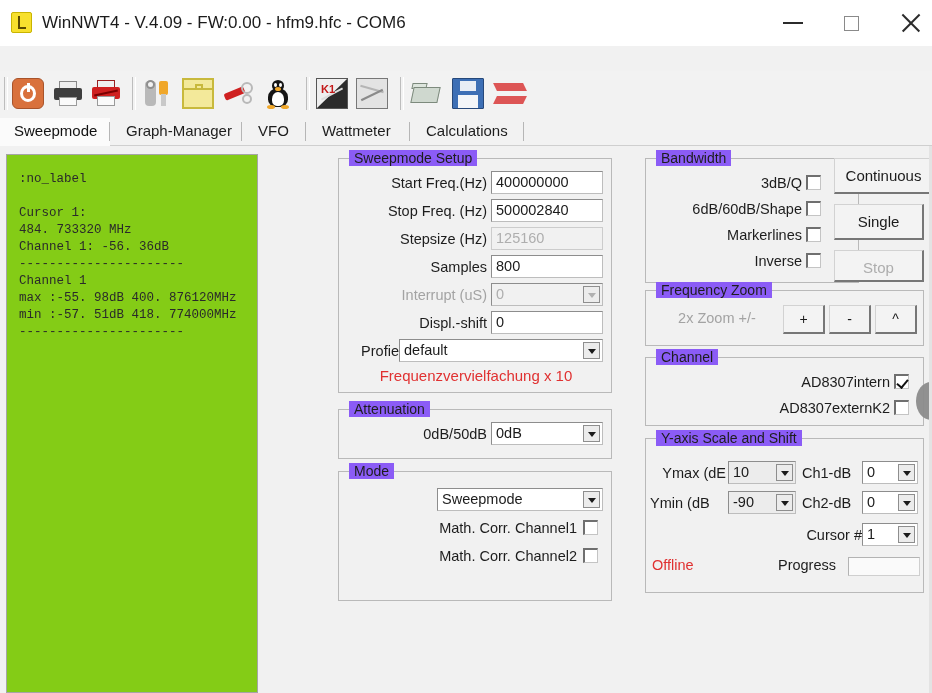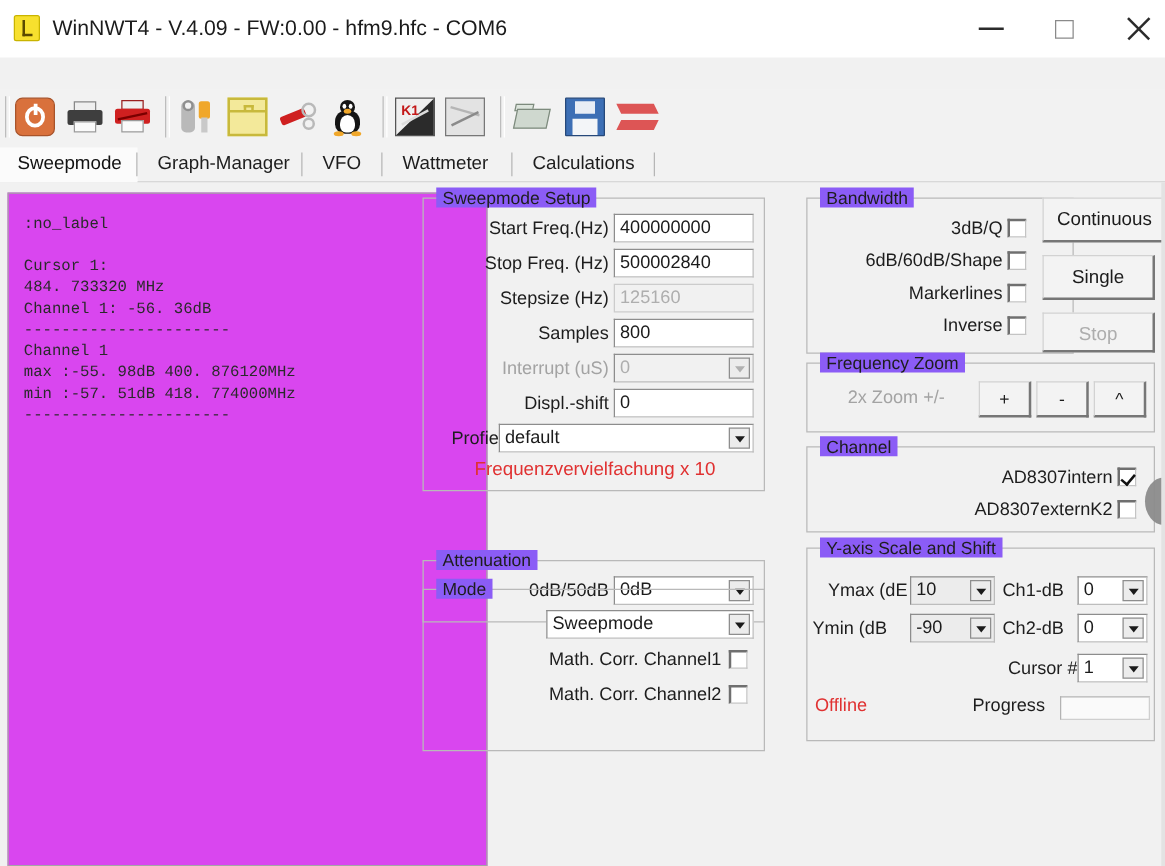--- a/index.html
+++ b/index.html
@@ -129,22 +129,22 @@
     padding:0 14px;box-sizing:border-box;cursor:default;
   }
   .tab .div{position:absolute;right:0;top:4px;width:1px;height:19px;background:#b6b6b6;}
   .tab.active{background:#fbfbfb;color:#111;}
   .tabbar .underline{position:absolute;left:0;top:29px;width:932px;height:1px;background:#cfcfcf;}
   .tabbar .activefill{position:absolute;top:28px;height:2px;background:#fbfbfb;}
 
   
   .content{position:absolute;left:0;top:146px;width:932px;height:547px;background:#f1f1f1;}
   .logpanel{
-    position:absolute;left:6px;top:8px;width:384px;height:539px;
-    background:#d946ef;border:1px solid #a5a5a5;box-sizing:border-box;
+    position:absolute;left:6px;top:8px;width:252px;height:539px;
+    background:#84cc16;border:1px solid #a5a5a5;box-sizing:border-box;
     padding:16px 0 0 12px;
     font-family:"Liberation Mono","DejaVu Sans Mono",monospace;
     font-size:12.5px;line-height:17px;color:#2a2a2a;white-space:pre;
     overflow:hidden;
   }
 
   
   .grp{position:absolute;border:1px solid #b9b9b9;box-sizing:border-box;background:transparent;}
   .grp>.cap{
     position:absolute;top:-9px;left:10px;padding:0 5px;background:#8b5cf6;
@@ -347,21 +347,21 @@
 
       <div class="lbl" style="left:4px;top:184px;width:56px;text-align:right;">Profie</div>
       <div class="combo" style="left:60px;top:180px;width:204px;">
         <span>default</span>
         <span class="arrow"></span>
       </div>
 
       <div class="lbl red" style="left:0;top:208px;width:274px;text-align:center;font-size:15px;">Frequenzvervielfachung x 10</div>
     </div>
 
-    <div class="grp" style="left:338px;top:263px;width:274px;height:50px;margin-top:39px;">
+    <div class="grp" style="left:338px;top:263px;width:274px;height:50px;">
       <div class="cap">Attenuation</div>
       <div class="lbl" style="left:8px;top:16px;width:140px;">0dB/50dB</div>
       <div class="combo" style="left:152px;top:12px;width:112px;">
         <span>0dB</span>
         <span class="arrow"></span>
       </div>
     </div>
 
     <div class="grp" style="left:338px;top:325px;width:274px;height:130px;">
       <div class="cap">Mode</div>

